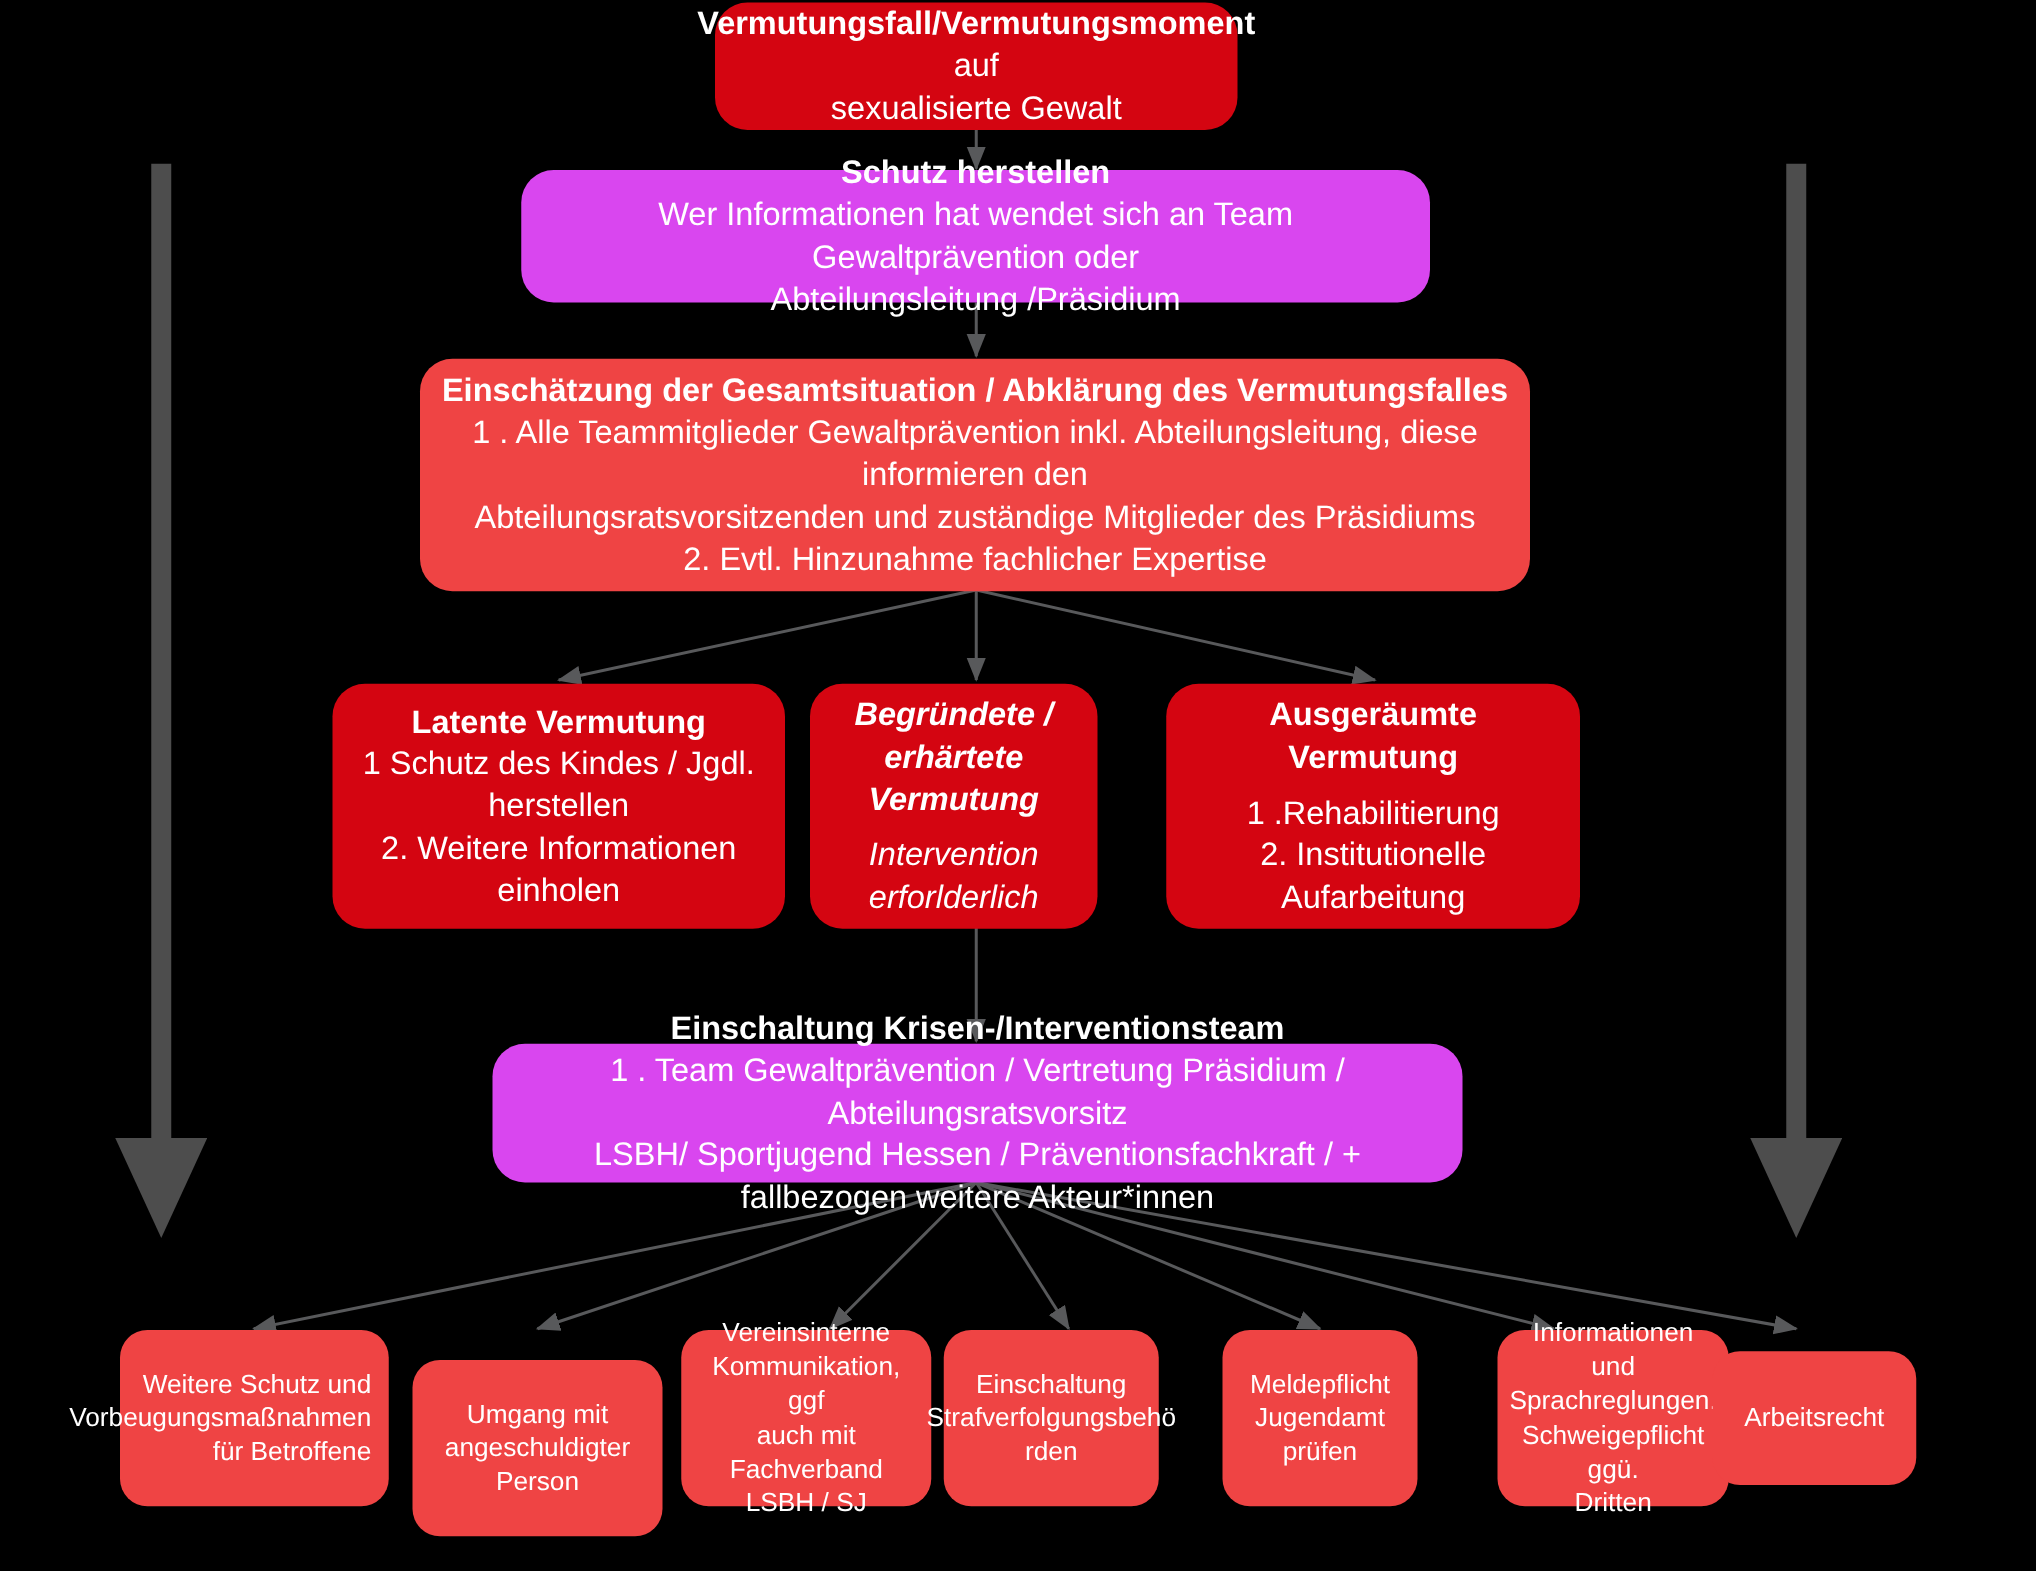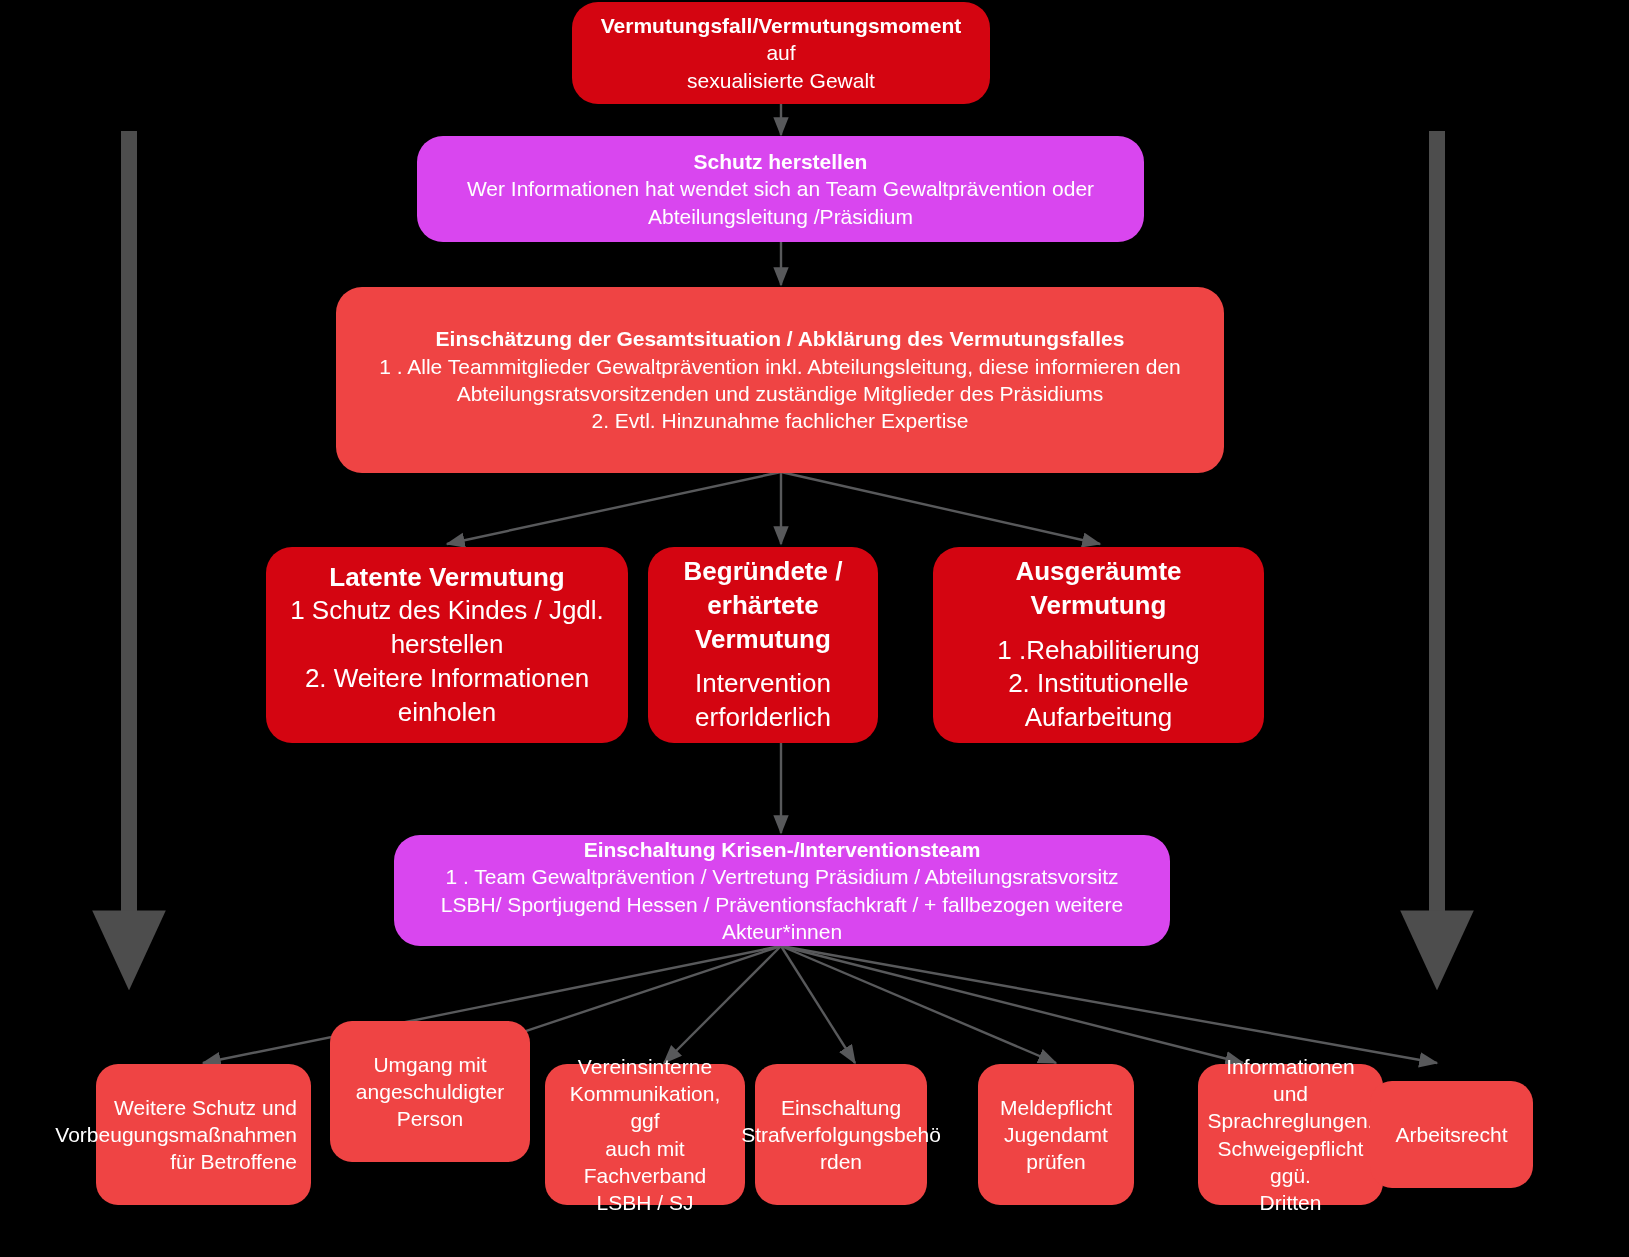--- a/index.html
+++ b/index.html
@@ -43,21 +43,21 @@
     font-weight: normal;
   }
   .node .spacer {
     height: 16px;
   }
   .red    { background: #d40511; }
   .teal   { background: #d946ef; }
   .grey   { background: #ef4444; }
   .n-small { font-size: 21px; border-radius: 22px; }
   .n-mid   { font-size: 26px; }
-  .n-big   { font-size: 21px; }
+  .n-big   { font-size: 26px; }
 </style>
 </head>
 <body>
 
 <div id="canvas">
 
   <svg id="arrows" viewBox="0 0 1629 1257" xmlns="http://www.w3.org/2000/svg">
     <defs>
       <marker id="ah" markerWidth="9" markerHeight="9" refX="7.4" refY="3.2" orient="auto" markerUnits="strokeWidth">
         <path d="M0,0 L8,3.2 L0,6.4 z" fill="#58595b"></path>
@@ -109,21 +109,21 @@
     <div class="line">Abteilungsratsvorsitzenden und zuständige Mitglieder des Präsidiums</div>
     <div class="line">2. Evtl. Hinzunahme fachlicher Expertise</div>
   </div>
 
   <div class="node red n-mid" style="left:266px; top:547px; width:362px; height:196px;">
     <div class="title">Latente Vermutung</div>
     <div class="line">1 Schutz des Kindes / Jgdl. herstellen</div>
     <div class="line">2. Weitere Informationen einholen</div>
   </div>
 
-  <div class="node red n-mid" style="left:648px; top:547px; width:230px; height:196px;">
+  <div class="node red n-mid" style="left:648px; top:547px; width:230px; height:196px;font-style:italic;">
     <div class="title">Begründete / erhärtete</div>
     <div class="title">Vermutung</div>
     <div class="spacer"></div>
     <div class="line">Intervention erforlderlich</div>
   </div>
 
   <div class="node red n-mid" style="left:933px; top:547px; width:331px; height:196px;">
     <div class="title">Ausgeräumte Vermutung</div>
     <div class="spacer"></div>
     <div class="line">1 .Rehabilitierung</div>
@@ -135,21 +135,21 @@
     <div class="line">1 . Team Gewaltprävention / Vertretung Präsidium / Abteilungsratsvorsitz</div>
     <div class="line">LSBH/ Sportjugend Hessen / Präventionsfachkraft / + fallbezogen weitere Akteur*innen</div>
   </div>
 
   <div class="node grey n-small" style="left:96px; top:1064px; width:215px; height:141px;align-items:flex-end;">
     <div class="line">Weitere Schutz und</div>
     <div class="line">Vorbeugungsmaßnahmen</div>
     <div class="line">für Betroffene</div>
   </div>
 
-  <div class="node grey n-small" style="left:330px; top:1021px; width:200px; height:141px;">
+  <div class="node grey n-small" style="left:330px; top:1088px; width:200px; height:141px;">
     <div class="line">Umgang mit</div>
     <div class="line">angeschuldigter Person</div>
   </div>
 
   <div class="node grey n-small" style="left:545px; top:1064px; width:200px; height:141px;">
     <div class="line">Vereinsinterne</div>
     <div class="line">Kommunikation, ggf</div>
     <div class="line">auch mit Fachverband</div>
     <div class="line">LSBH / SJ</div>
   </div>

